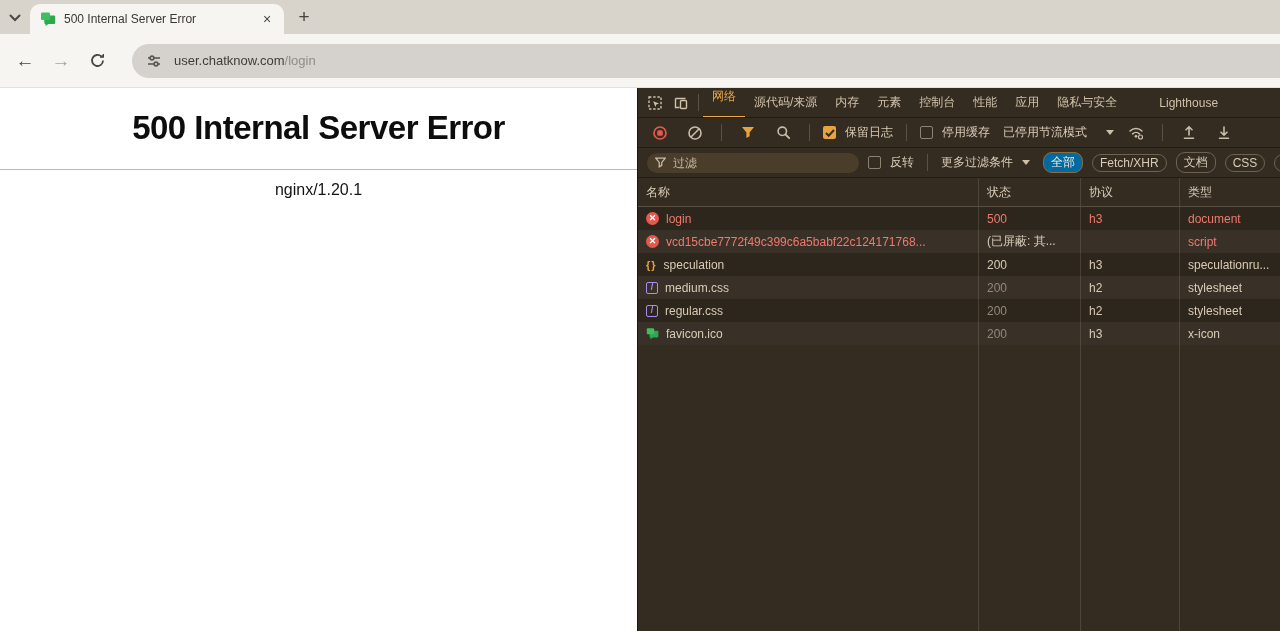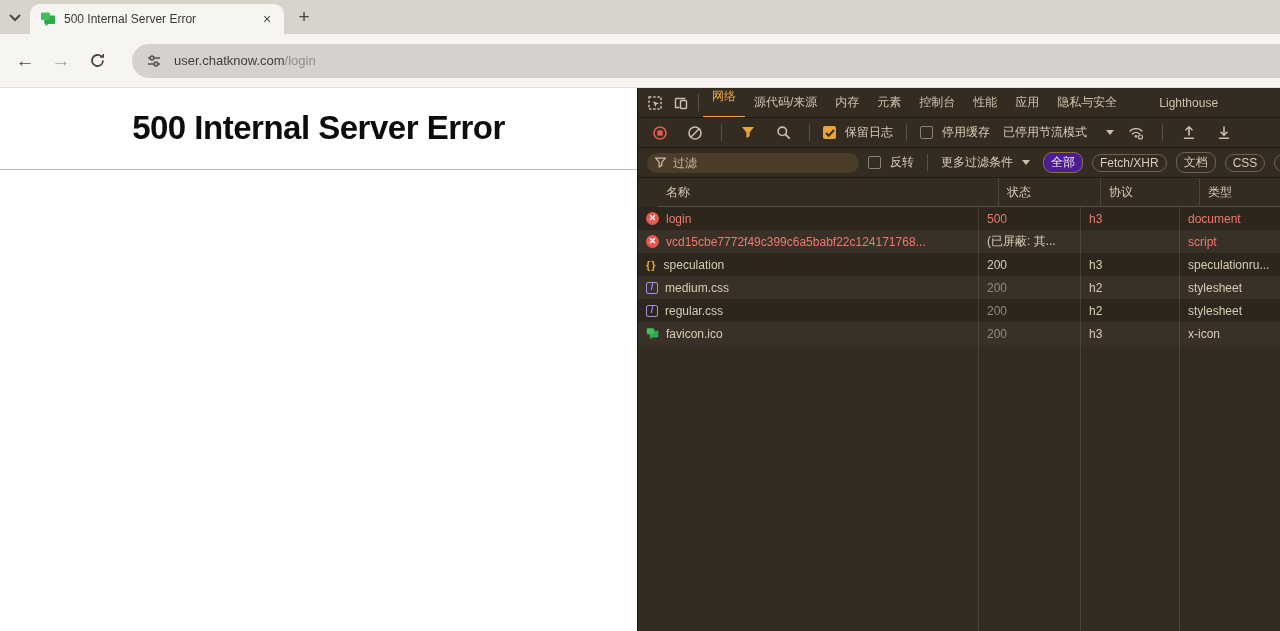--- a/index.html
+++ b/index.html
@@ -61,24 +61,24 @@
   .dd-arrow { width:0; height:0; border-left:4px solid transparent; border-right:4px solid transparent;
     border-top:5px solid #cdbfa8; flex:none; }
 
   .filter-wrap { position:relative; flex:none; }
   .filter-input { width:212px; height:20px; background:#4a3e2b; border:none; border-radius:10px;
     color:#fca5a5; padding:0 8px 0 26px; font-size:12px; font-family:inherit; }
   .filter-input::placeholder { color:#cabda5; opacity:1; }
   .filter-funnel { position:absolute; left:8px; top:4px; }
 
   .pill { border:1px solid #6e6254; border-radius:9px; padding:1px 7px; white-space:nowrap; flex:none; }
-  .pill.active { background:#4c1d95; border-color:#8a6f3e; color:#f6edd9; }
+  .pill.active { background:#0369a1; border-color:#8a6f3e; color:#f6edd9; }
 
   .dt-grid-head { display:grid; grid-template-columns:341px 102px 99px 1fr; height:29px;
-    border-bottom:1px solid #5a4f40; flex:none;margin-left:20px; }
+    border-bottom:1px solid #5a4f40; flex:none; }
   .cell { padding:0 8px; display:flex; align-items:center; border-right:1px solid rgba(216,201,176,.16);
     overflow:hidden; white-space:nowrap; }
   .cell:last-child { border-right:none; }
   .row { display:grid; grid-template-columns:341px 102px 99px 1fr; height:23px; flex:none; }
   .row:nth-child(odd) { background:#2d261c; }
   .row:nth-child(even) { background:#393128; }
   .row .name { gap:7px; }
   .row.error { color:#ee7a6e; }
   .row .dim { color:#93897a; }
   .dt-rest { flex:1; display:grid; grid-template-columns:341px 102px 99px 1fr; }
@@ -136,20 +136,21 @@
     </span>
     <span class="url"><span>user.chatknow.com</span><span class="path">/login</span></span>
   </div>
 </div>
 
 <div class="content">
 
   <div class="page">
     <h1>500 Internal Server Error</h1>
     <hr>
+    <div class="server">nginx/1.20.1</div>
   </div>
 
   <div class="devtools">
 
     <div class="dt-tabs">
       <div class="dt-iconbtn">
         <svg width="16" height="16" viewBox="0 0 16 16">
           <path d="M2 2h12v12H2z" fill="none" stroke="#d0c2aa" stroke-width="1.4" stroke-dasharray="2.4 1.8"></path>
           <path d="M6.2 6.2 12 8.6 9.3 9.5 8.4 12z" fill="#d0c2aa"></path>
         </svg>

